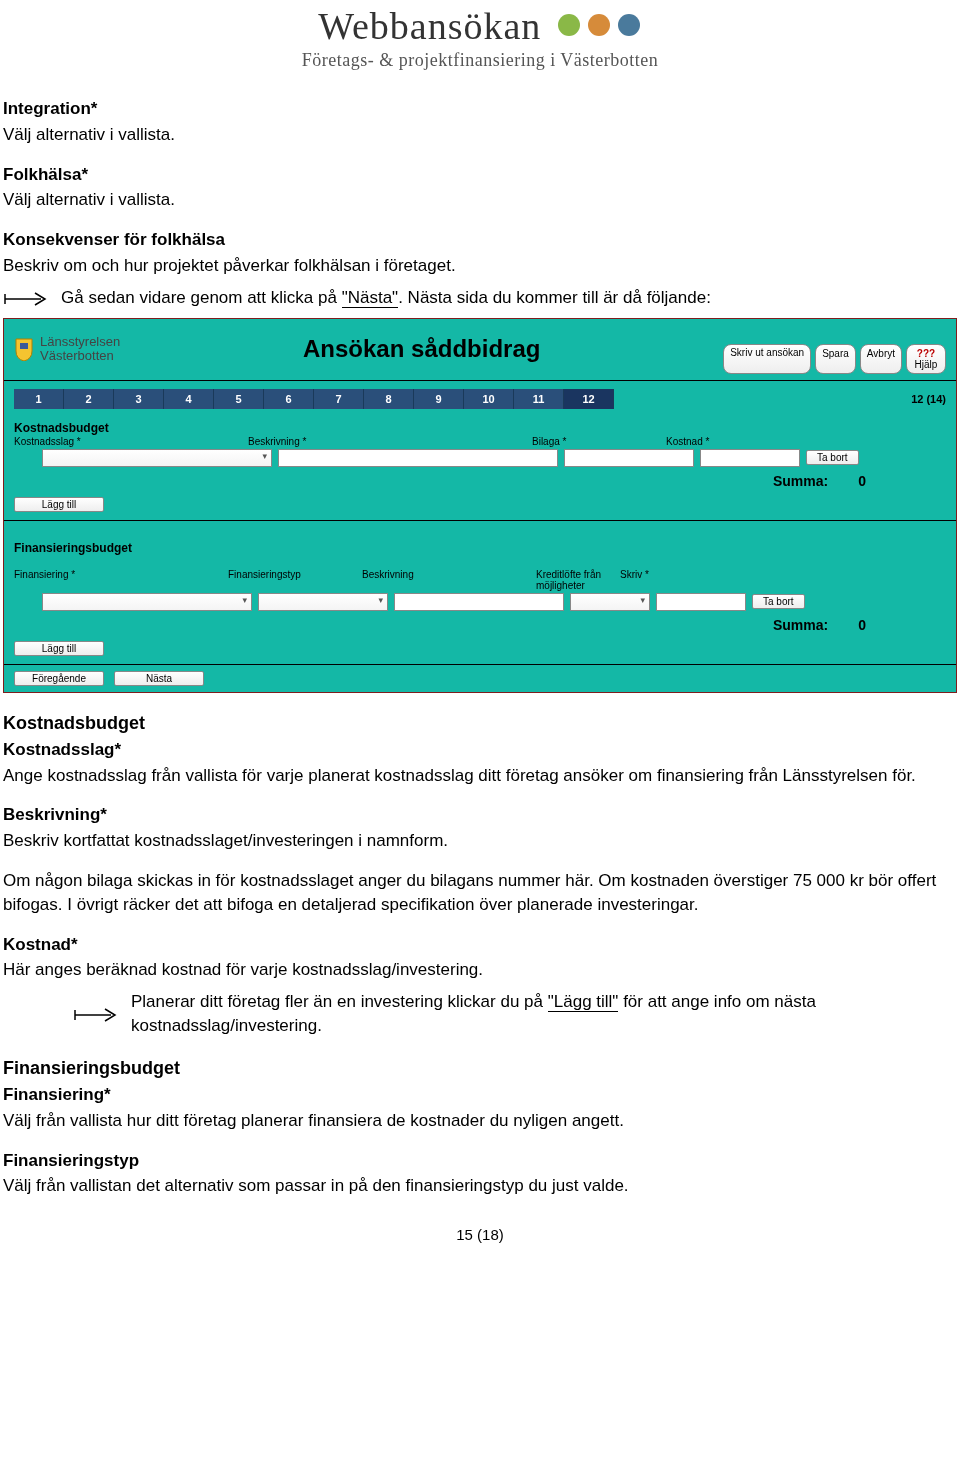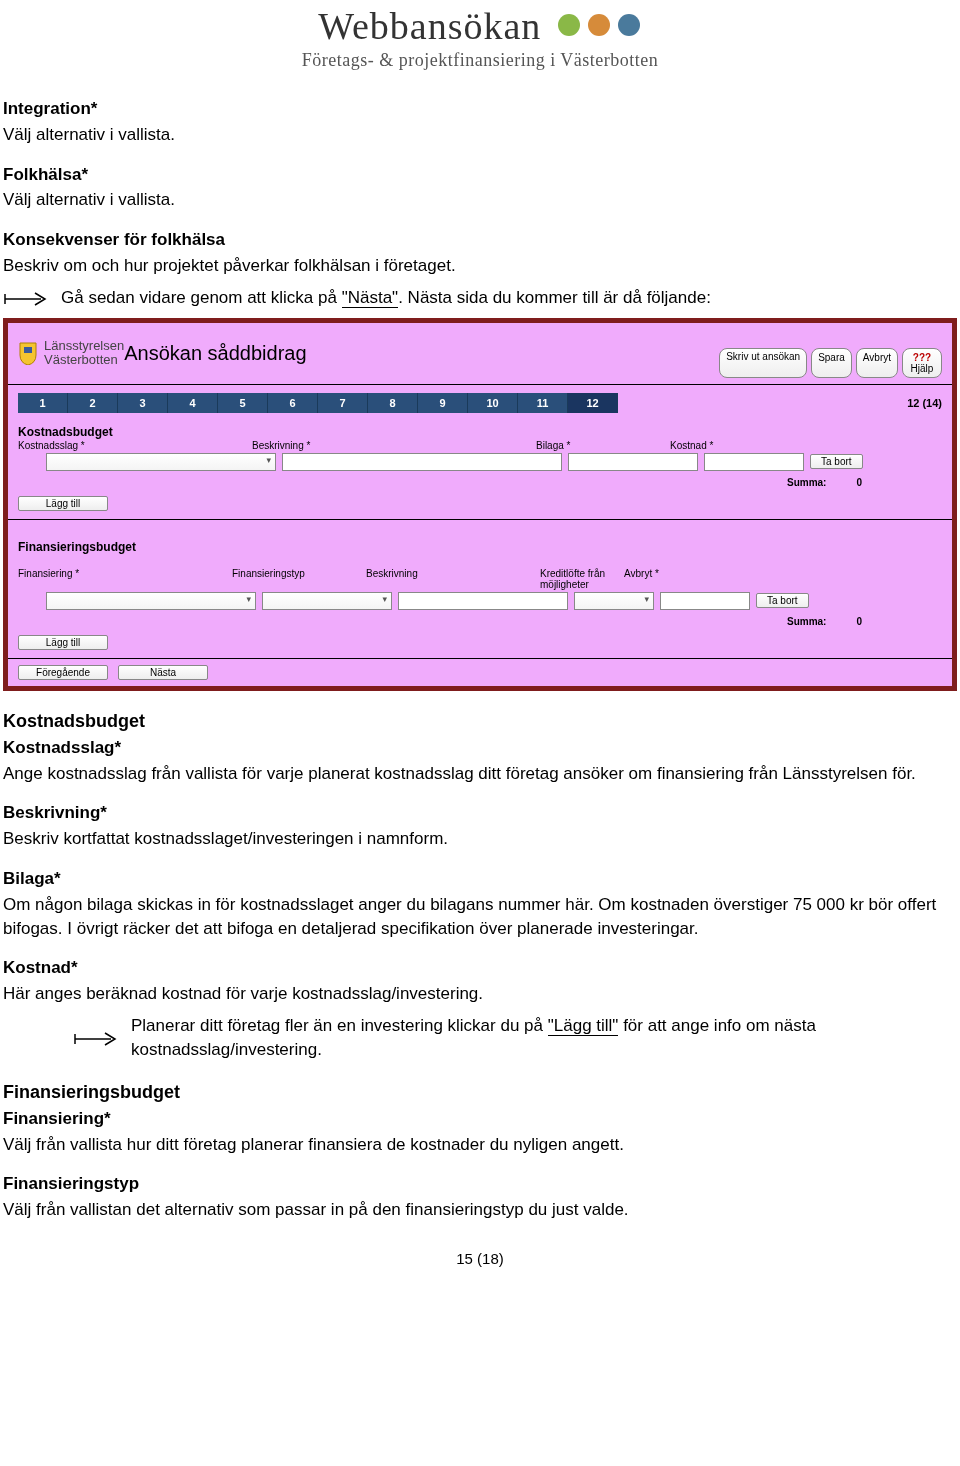--- a/index.html
+++ b/index.html
@@ -18,44 +18,44 @@
   
   .doc { padding: 10px 3px 10px 3px; }
   .doc p { margin: 0 0 2px 0; line-height: 1.4; font-size: 17px; }
   .doc .bold { font-weight: bold; }
   .doc .section { margin-top: 16px; }
   .arrow-line { display: flex; align-items: center; margin-top: 8px; }
   .arrow-line svg { flex-shrink: 0; margin-right: 8px; }
   .underline-word { border-bottom: 1px solid #000; display: inline; }
   
   
-  .screenshot { border: 5px solid #7f1d1d; margin: 6px 0 18px 0; background: #f0abfc; font-size: 11px; font-family: Arial, sans-serif; }
+  .screenshot { border: 1px solid #7f1d1d; margin: 6px 0 18px 0; background: #14b8a6; font-size: 11px; font-family: Arial, sans-serif; }
   .app-header { display: flex; align-items: center; padding: 6px 10px; border-bottom: 1px solid #000; }
   .shield { width: 20px; height: 24px; margin-right: 6px; }
   .agency { font-size: 13px; color: #444; line-height: 1.1; }
-  .app-title { font-family: Arial; font-size: 20px; font-weight: normal; flex: 1; text-align: left; }
+  .app-title { font-family: Arial; font-size: 24px; font-weight: bold; flex: 1; text-align: center; }
   .top-buttons { display: flex; gap: 4px; }
   .top-btn { border: 1px solid #888; background: linear-gradient(#fff,#eee); padding: 3px 6px; font-size: 10px; border-radius: 8px; text-align: center; min-width: 40px; margin-top: 19px; }
   
   .step-bar-wrap { display: flex; align-items: center; padding: 8px 10px; }
   .step-bar { display: flex; }
   .step { background: #2a4f7a; color: #fff; font-weight: bold; font-size: 11px; width: 50px; height: 20px; line-height: 20px; text-align: center; border-right: 1px solid #1a3a5a; }
   .step.active { background: #1a3560; }
   .step-count { margin-left: auto; font-weight: bold; font-size: 11px; }
   
   .form-section { padding: 4px 10px 8px 10px; border-bottom: 1px solid #000; }
   .form-section h4 { font-size: 12px; margin-bottom: 1px; }
   .form-row-labels { display: flex; gap: 4px; font-size: 10px; margin-bottom: 2px; }
   .col-lbl { }
   .form-row { display: flex; gap: 6px; align-items: center; margin-bottom: 2px; padding-left: 28px; }
   .sel, .txt { border: 1px solid #888; height: 18px; background: #fff; font-size: 10px; }
   .sel { background: linear-gradient(#fff,#f4f4f4); position: relative; }
   .sel::after { content: "▾"; position: absolute; right: 4px; top: 1px; font-size: 9px; color: #555; }
   .mini-btn { border: 1px solid #888; background: linear-gradient(#fff,#eee); padding: 1px 10px; font-size: 10px; border-radius: 2px; text-align: center; }
-  .summa-row { display: flex; justify-content: flex-end; gap: 30px; font-size: 10px; font-weight: bold; padding: 4px 80px 4px 0; }
+  .summa-row { display: flex; justify-content: flex-end; gap: 30px; font-size: 14px; font-weight: bold; padding: 4px 80px 4px 0; }
   .nav-row { padding: 6px 10px; display: flex; gap: 10px; }
   
   
   .pagenum { text-align: center; margin-top: 28px; font-size: 15px; }
 </style>
 </head>
 <body>
 
 <div class="logo-area">
   <div>
@@ -158,21 +158,21 @@
     </div>
 
     <div class="form-section">
       <div style="height:16px"></div>
       <h4 style="font-size:12px;margin-bottom:14px">Finansieringsbudget</h4>
       <div class="form-row-labels">
         <div class="col-lbl" style="width:210px">Finansiering *</div>
         <div class="col-lbl" style="width:130px">Finansieringstyp</div>
         <div class="col-lbl" style="width:170px">Beskrivning</div>
         <div class="col-lbl" style="width:80px;line-height:1.1">Kreditlöfte från möjligheter</div>
-        <div class="col-lbl" style="width:90px">Avbryt *</div>
+        <div class="col-lbl" style="width:90px">Skriv *</div>
       </div>
       <div class="form-row">
         <div class="sel" style="width:210px"></div>
         <div class="sel" style="width:130px"></div>
         <div class="txt" style="width:170px"></div>
         <div class="sel" style="width:80px"></div>
         <div class="txt" style="width:90px"></div>
         <div class="mini-btn">Ta bort</div>
       </div>
       <div class="summa-row">
@@ -193,21 +193,20 @@
     <p class="bold">Kostnadsslag*</p>
     <p>Ange kostnadsslag från vallista för varje planerat kostnadsslag ditt företag ansöker om finansiering från Länsstyrelsen för.</p>
   </div>
 
   <div class="section">
     <p class="bold">Beskrivning*</p>
     <p>Beskriv kortfattat kostnadsslaget/investeringen i namnform.</p>
   </div>
 
   <div class="section">
-    <p class="bold">Bilaga*</p>
     <p>Om någon bilaga skickas in för kostnadsslaget anger du bilagans nummer här. Om kostnaden överstiger 75 000 kr bör offert bifogas. I övrigt räcker det att bifoga en detaljerad specifikation över planerade investeringar.</p>
   </div>
 
   <div class="section">
     <p class="bold">Kostnad*</p>
     <p>Här anges beräknad kostnad för varje kostnadsslag/investering.</p>
   </div>
 
   <div class="arrow-line" style="margin-left:70px">
     <svg width="50" height="18">

